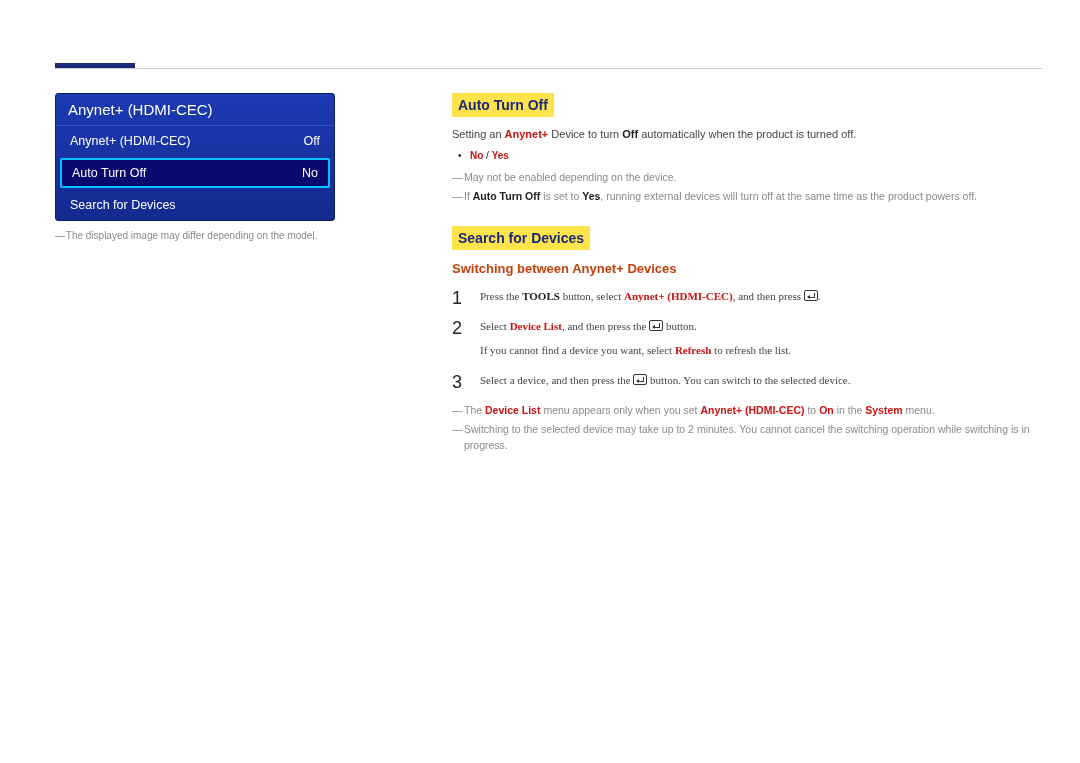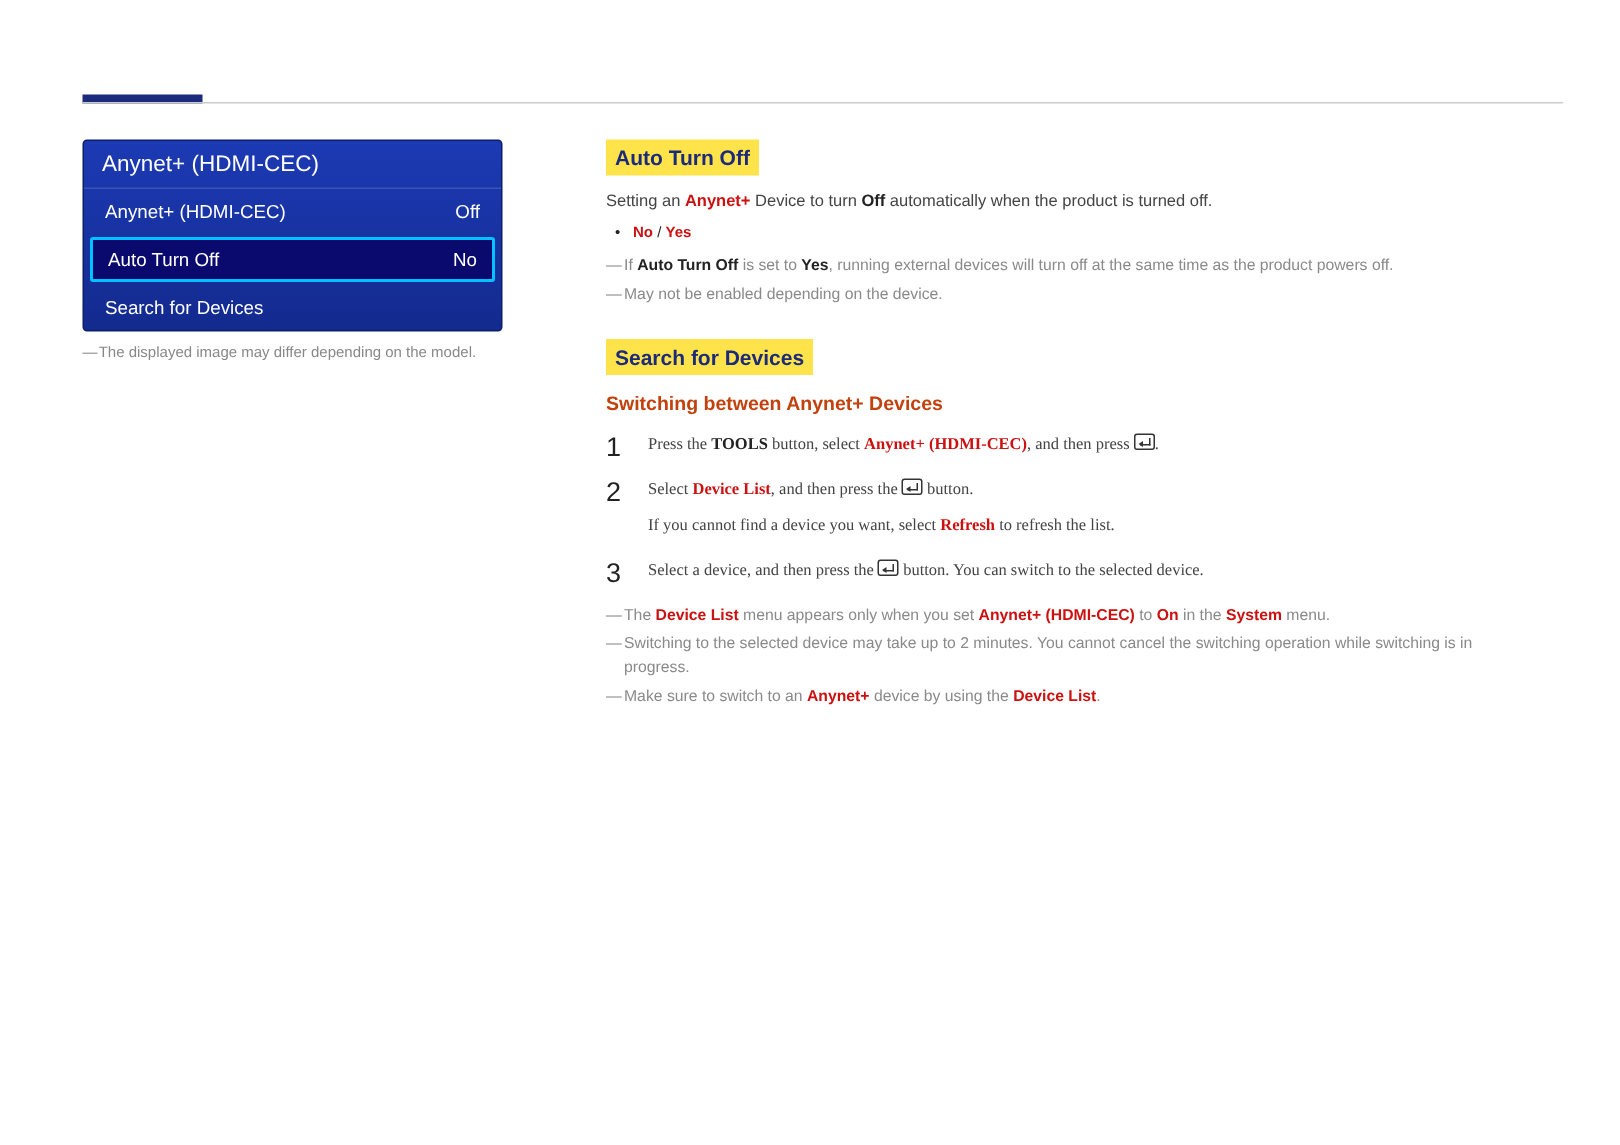--- a/index.html
+++ b/index.html
@@ -28,21 +28,21 @@
     height: 0;
     border-top: 1px solid #ccc;
   }
   .page {
     position: absolute;
     left: 55px;
     top: 93px;
     right: 38px;
     bottom: 0;
     display: flex;
-    gap: 69px;
+    gap: 117px;
   }
   
   .osd-wrap { width: 280px; }
   .osd {
     width: 280px;
     background: linear-gradient(#1c3ab4, #132a8e);
     border-radius: 3px;
     overflow: hidden;
     border: 1px solid #0d1e68;
   }
@@ -178,24 +178,24 @@
     <h2 class="header-bar">Auto Turn Off</h2>
 
     <p class="body-text">
       <span>Setting an </span><span class="redbold">Anynet+</span><span> Device to turn </span><span class="bold">Off</span><span> automatically when the product is turned off.</span>
     </p>
 
     <p class="bullet-line">
       <span class="redbold">No</span><span> / </span><span class="redbold">Yes</span>
     </p>
 
+    <p class="note-line">May not be enabled depending on the device.</p>
     <p class="note-line">
       <span>If </span><span class="bold">Auto Turn Off</span><span> is set to </span><span class="bold">Yes</span><span>, running external devices will turn off at the same time as the product powers off.</span>
     </p>
-    <p class="note-line">May not be enabled depending on the device.</p>
 
     <div class="section-gap"></div>
 
     
     <h2 class="header-bar">Search for Devices</h2>
     <h3 class="inner">Switching between Anynet+ Devices</h3>
 
     <ol class="steps">
       <li>
         <span>Press the </span><span class="bold">TOOLS</span><span> button, select </span><span class="redbold">Anynet+ (HDMI-CEC)</span><span>, and then press </span><span class="enter-icon"></span><span>.</span>
@@ -208,18 +208,15 @@
       </li>
       <li>
         <span>Select a device, and then press the </span><span class="enter-icon"></span><span> button. You can switch to the selected device.</span>
       </li>
     </ol>
 
     <p class="note-line">
       <span>The </span><span class="redbold">Device List</span><span> menu appears only when you set </span><span class="redbold">Anynet+ (HDMI-CEC)</span><span> to </span><span class="redbold">On</span><span> in the </span><span class="redbold">System</span><span> menu.</span>
     </p>
     <p class="note-line">Switching to the selected device may take up to 2 minutes. You cannot cancel the switching operation while switching is in progress.</p>
-    <p class="note-line">
-      <span>Make sure to switch to an </span><span class="redbold">Anynet+</span><span> device by using the </span><span class="redbold">Device List</span><span>.</span>
-    </p>
 
   </div>
 </div>
 
 </body></html>

